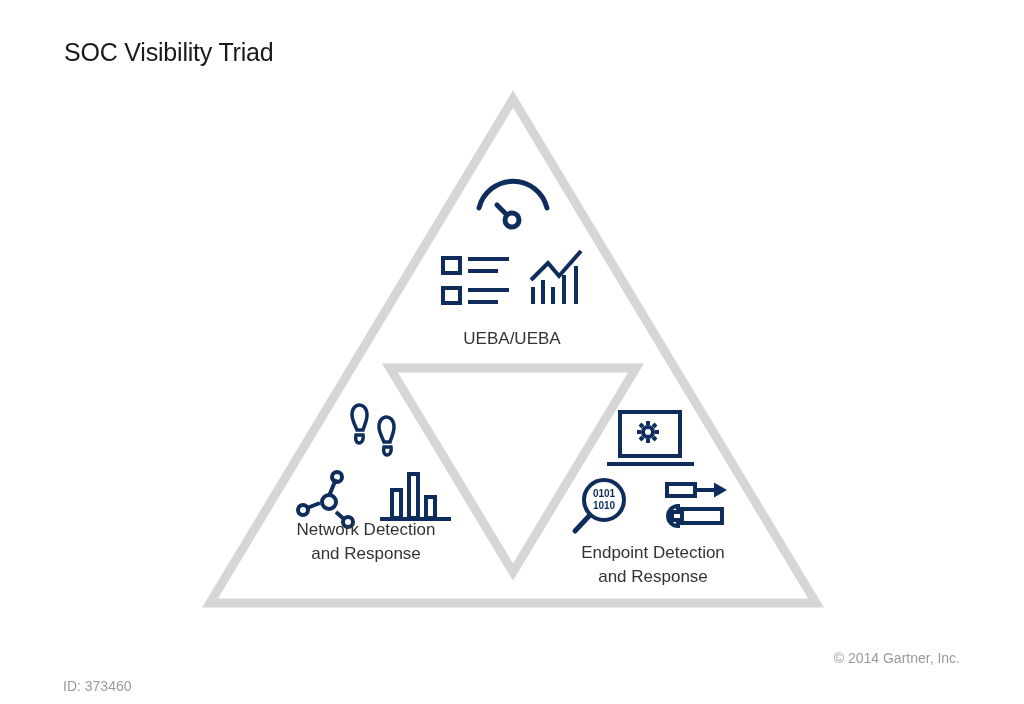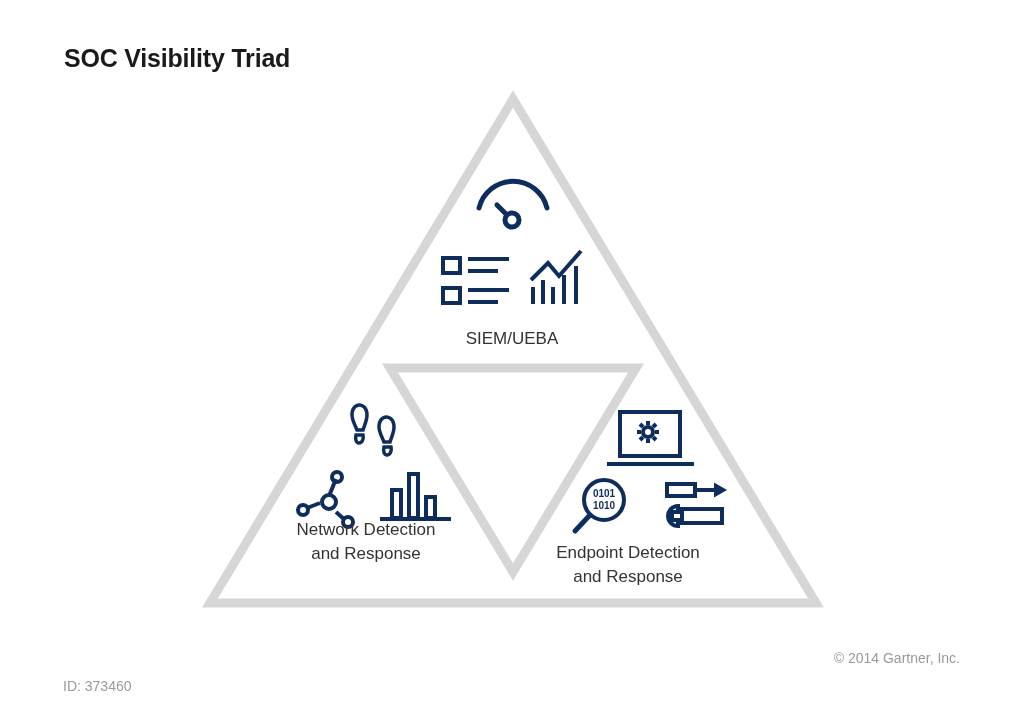--- a/index.html
+++ b/index.html
@@ -1,17 +1,17 @@
 <!DOCTYPE html>
 <html><head>
 <meta charset="utf-8">
 <style>
   html, body { margin: 0; padding: 0; background: #ffffff; }
   body { width: 1024px; height: 704px; position: relative; overflow: hidden; font-family: "Liberation Sans", sans-serif; }
-  .title { position: absolute; left: 64px; top: 44px; font-size: 25px; font-weight: bold; color: #1a1a1a; letter-spacing: -0.2px; }
+  .title { position: absolute; left: 64px; top: 38px; font-size: 25px; font-weight: normal; color: #1a1a1a; letter-spacing: -0.2px; }
   .footer { position: absolute; top: 650px; font-size: 14px; color: #9a9a9a; }
   .footer-left { left: 63px; margin-top: 28px; }
   .footer-right { right: 64px; }
   svg.diagram { position: absolute; left: 0; top: 0; }
   .label { position: absolute; font-size: 17px; color: #333333; text-align: center; line-height: 24px; }
 </style>
 </head>
 <body>
 
 <div class="title">SOC Visibility Triad</div>
@@ -95,26 +95,26 @@
 
   <g fill="none" stroke="#0f2d5c" stroke-width="4">
     <rect x="667" y="484" width="28" height="12"></rect>
     <line x1="695" y1="490" x2="716" y2="490"></line>
     <polygon points="716,486 723,490 716,494" fill="#0f2d5c"></polygon>
     <path d="M678,506 a10,10 0 1 0 0,20 l0,-6 l-6,0 l0,-8 l6,0 z"></path>
     <rect x="682" y="509" width="40" height="14"></rect>
   </g>
 </svg>
 
-<div class="label" style="left:412px; top:327px; width:200px;">SIEM/UEBA</div>
+<div class="label" style="left:412px; top:327px; width:200px;">UEBA/UEBA</div>
 
 <div class="label" style="left:266px; top:518px; width:200px;">
   <div>Network Detection</div>
   <div>and Response</div>
 </div>
 
-<div class="label" style="left:528px; top:541px; width:200px;">
+<div class="label" style="left:553px; top:541px; width:200px;">
   <div>Endpoint Detection</div>
   <div>and Response</div>
 </div>
 
 <div class="footer footer-left">ID: 373460</div>
 <div class="footer footer-right">© 2014 Gartner, Inc.</div>
 
 </body></html>

